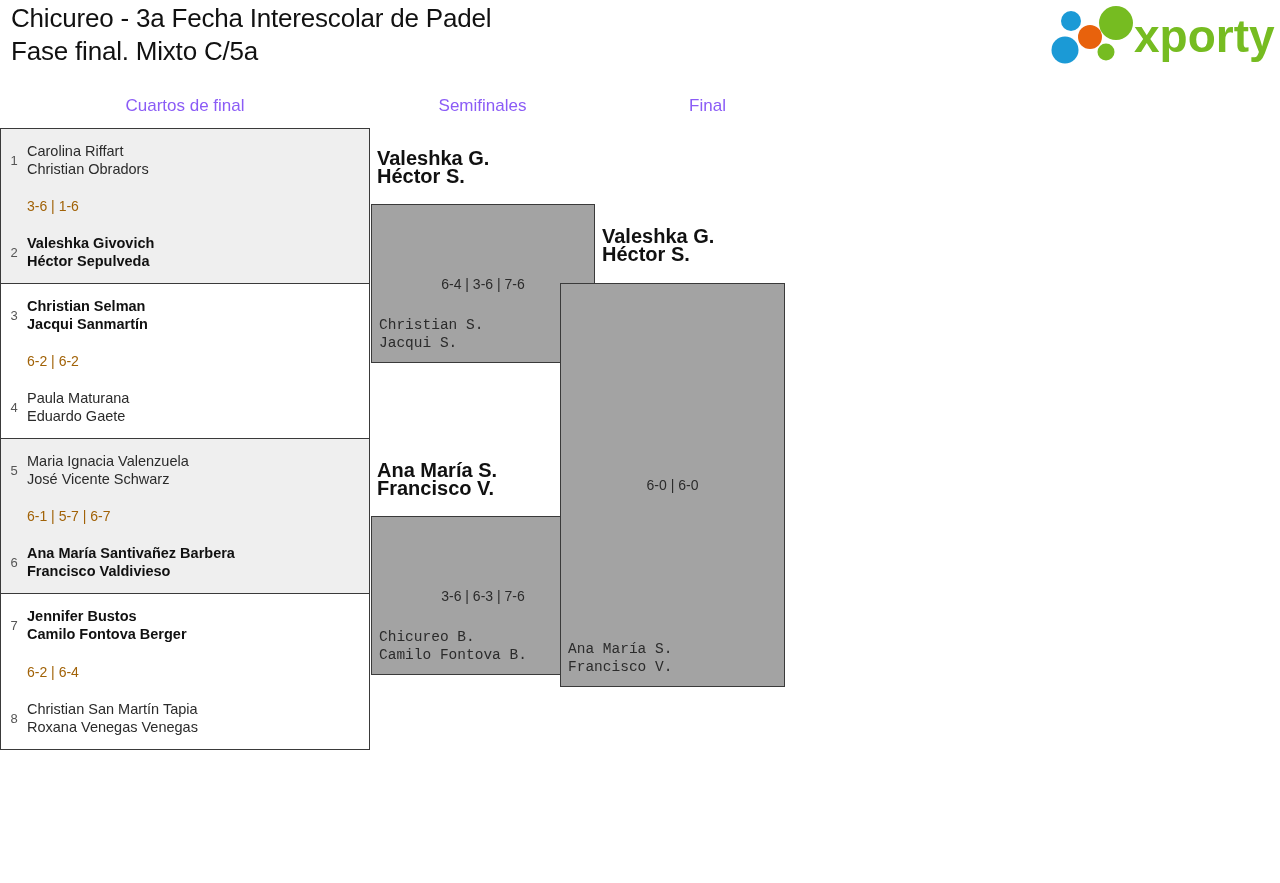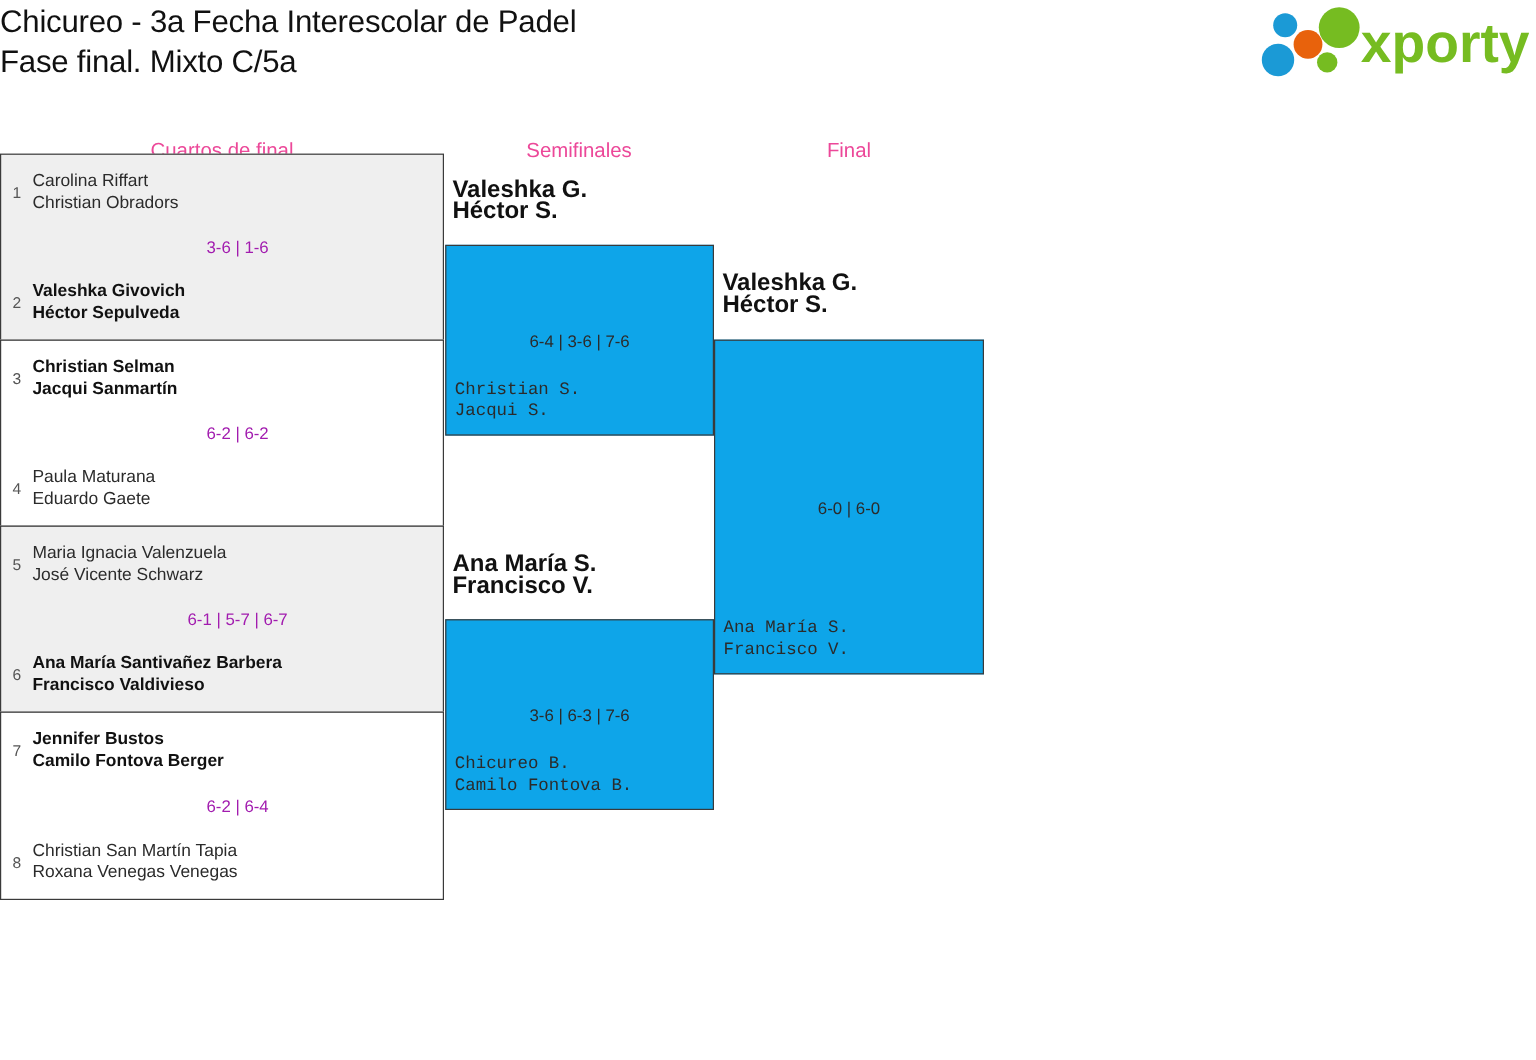--- a/index.html
+++ b/index.html
@@ -22,20 +22,21 @@
   #header {
     position: absolute;
     left: 0; top: 0;
     width: 1280px;
     height: 90px;
   }
   #title-block {
     position: absolute;
     left: 0; top: 2px;
     width: 900px;
+    padding-left: 11px;
   }
   .title-line {
     font-size: 26px;
     font-weight: 400;
     line-height: 33px;
     letter-spacing: -0.2px;
     color: #111111;
     white-space: nowrap;
   }
 
@@ -47,24 +48,23 @@
     height: 62px;
     text-align: right;
   }
   #logo svg { display: block; }
 
   
   .round-header {
     position: absolute;
     font-size: 17px;
     font-weight: 400;
-    color: #ec4899;
+    color: #8b5cf6;
     text-align: center;
     white-space: nowrap;
-    margin-top: 20px;
   }
   #round-header-0 { left: 0px;   top: 96px; width: 370px; }
   #round-header-1 { left: 370px; top: 96px; width: 225px; }
   #round-header-2 { left: 595px; top: 96px; width: 225px; }
 
   
   #bracket {
     position: absolute;
     left: 0; top: 128px;
     width: 1280px;
@@ -115,36 +115,36 @@
     white-space: nowrap;
   }
   .winner .player-line { font-weight: 700; color: #111111; }
 
   .qf-score {
     position: absolute;
     left: 26px;
     right: 0;
     top: 50%;
     transform: translateY(-50%);
-    text-align: center;
+    text-align: left;
     font-size: 14px;
-    color: #a21caf;
+    color: #a16207;
   }
 
   
   .adv-label {
     position: absolute;
     width: 200px;
   }
   .adv-label .player-line { font-size: 20px; line-height: 18px; }
 
   .match-box {
     position: absolute;
     border: 1px solid #3a3a3a;
-    background: #0ea5e9;
+    background: #a3a3a3;
   }
   .box-score {
     position: absolute;
     left: 0;
     right: 0;
     top: 50%;
     transform: translateY(-50%);
     text-align: center;
     font-size: 14px;
     color: #2b2b2b;
@@ -159,21 +159,21 @@
 
   
   #sf-0-top  { left: 377px; top: 21px; }
   #sf-0-box  { left: 371px; top: 76px; width: 224px; height: 159px; }
   
   #sf-1-top  { left: 377px; top: 333px; }
   #sf-1-box  { left: 371px; top: 388px; width: 224px; height: 159px; }
 
   
   #fn-0-top  { left: 602px; top: 99px; }
-  #fn-0-box  { left: 595px; top: 155px; width: 225px; height: 279px; }
+  #fn-0-box  { left: 560px; top: 155px; width: 225px; height: 404px; }
 </style>
 </head>
 <body>
 
 <div id="header">
 
   <div id="title-block">
     <div class="title-line">Chicureo - 3a Fecha Interescolar de Padel</div>
     <div class="title-line">Fase final. Mixto C/5a</div>
   </div>

